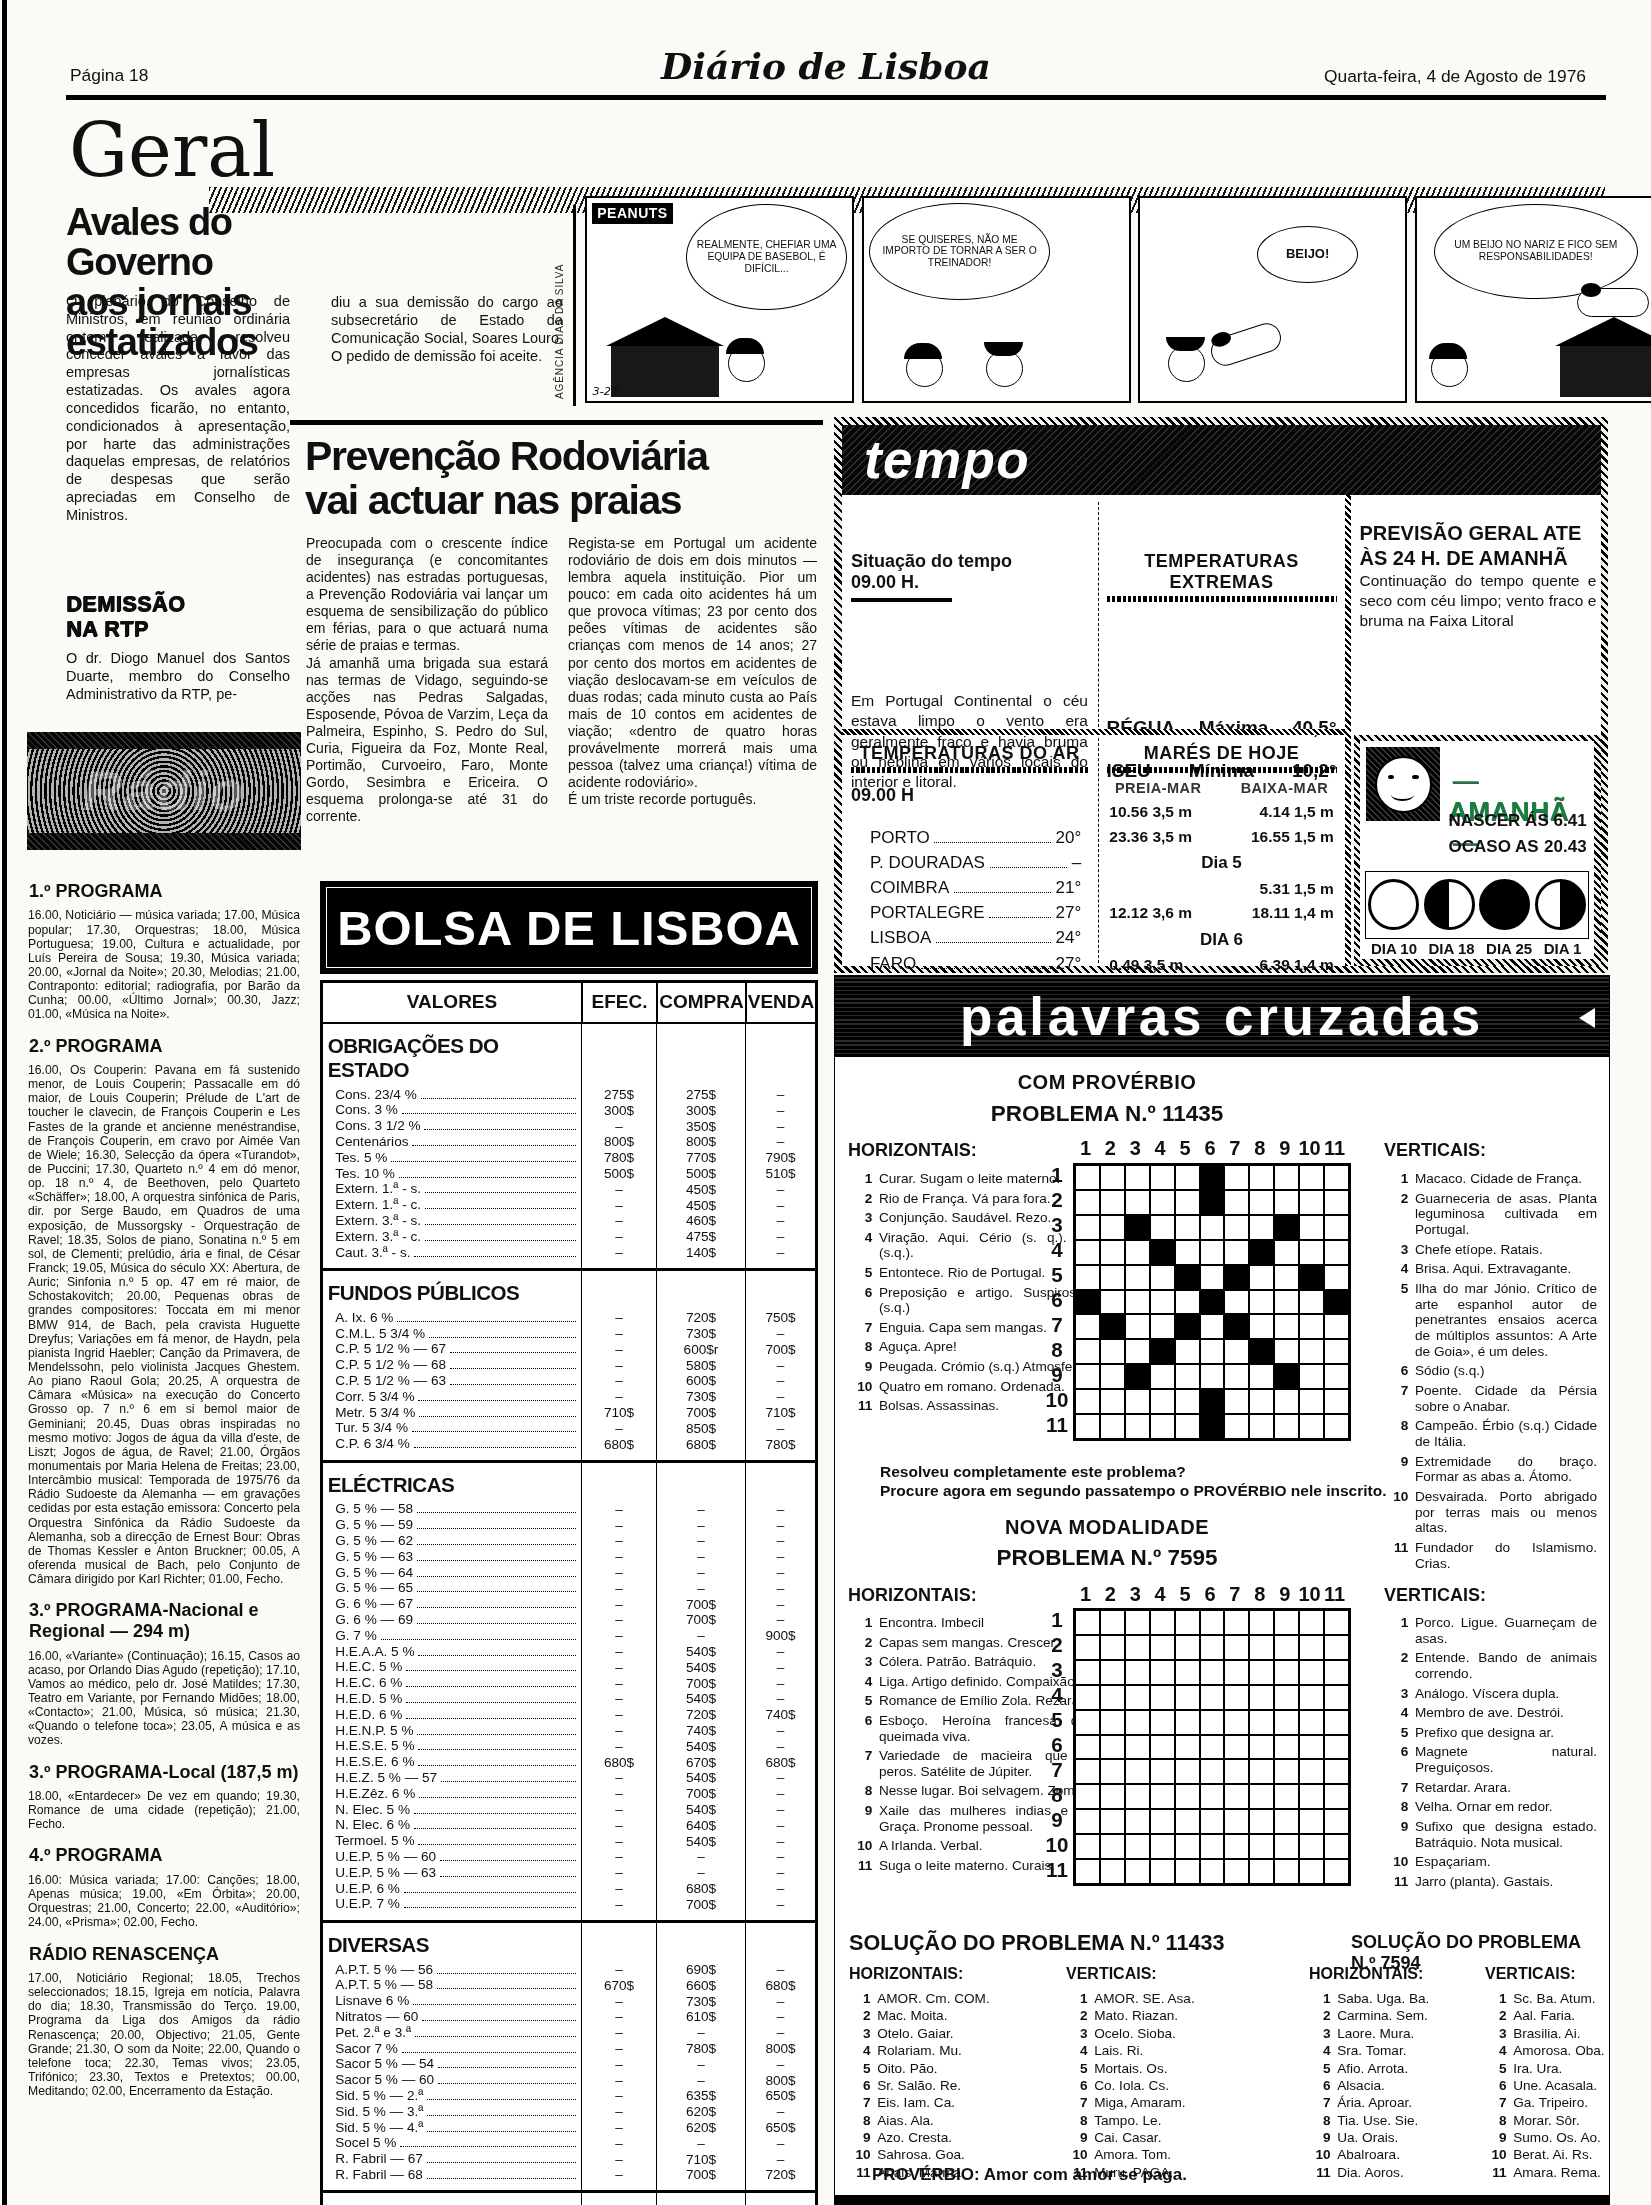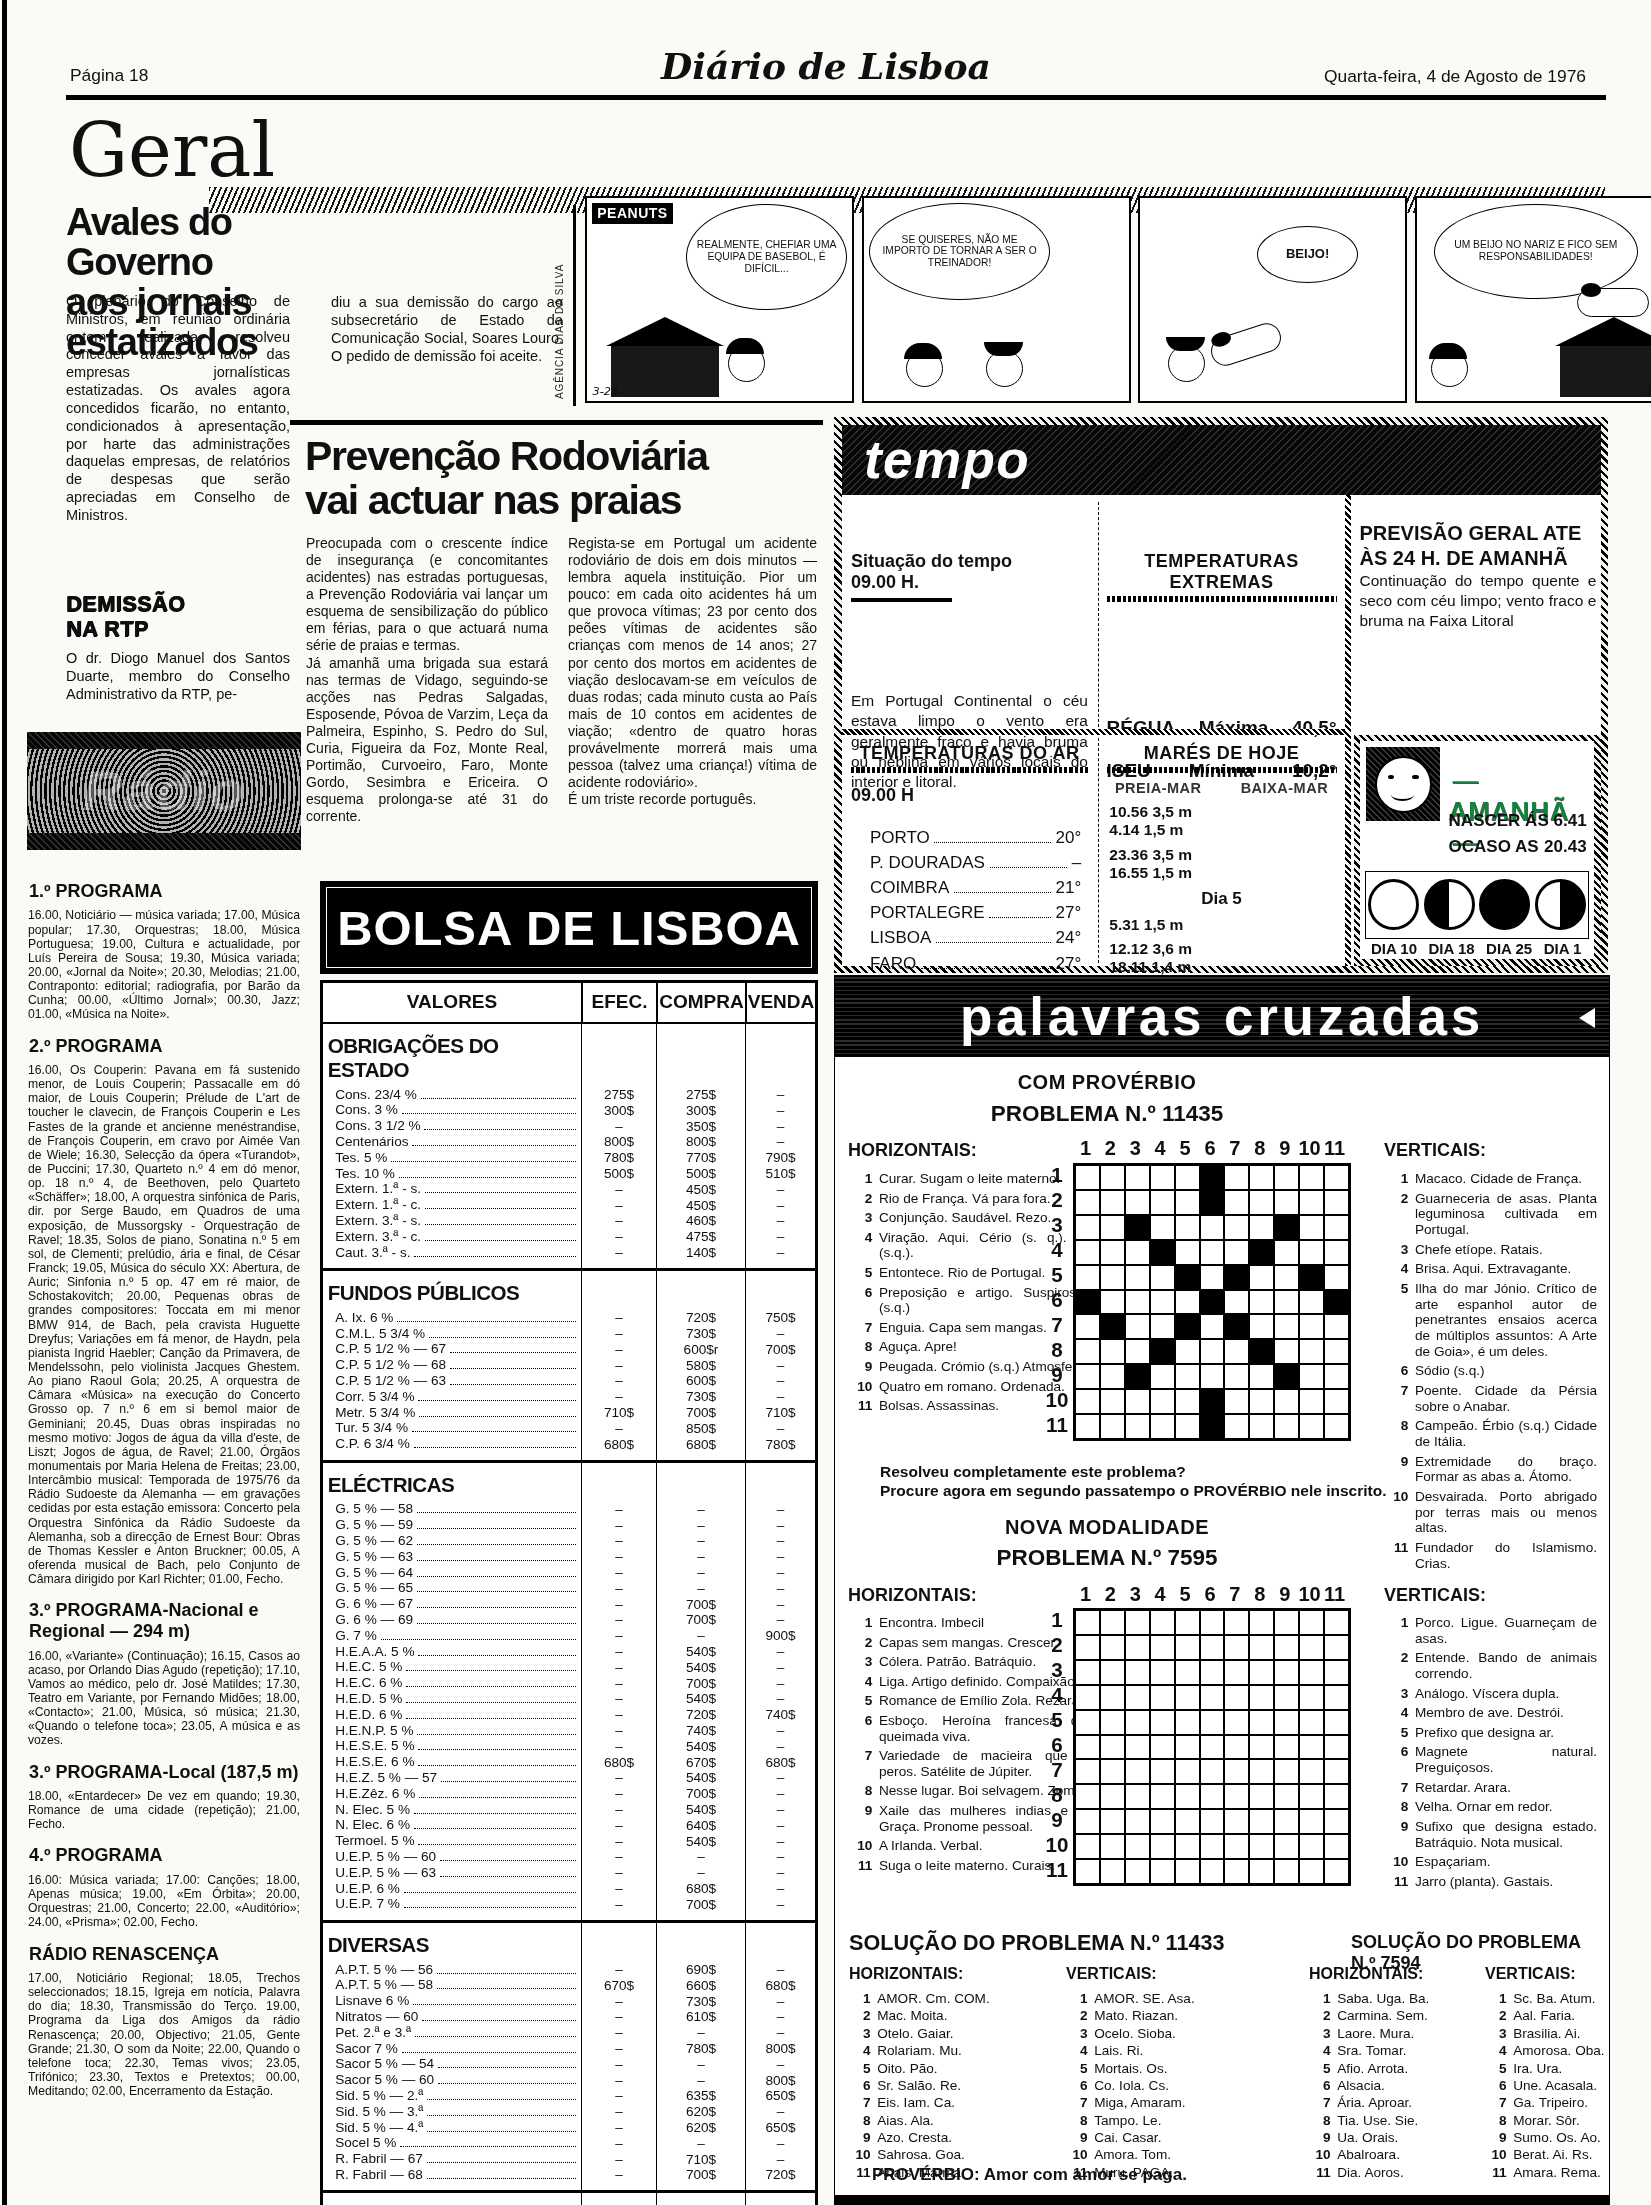--- a/index.html
+++ b/index.html
@@ -85,21 +85,21 @@
   #t-prev-h{font-size:20px;font-weight:800;line-height:1.25;}
   #t-prev-body{font-size:15.5px;line-height:1.32;}
   #t-ar{position:absolute;left:9.4px;top:318px;width:237px;}
   #t-ar-hora{font-size:18px;font-weight:800;margin-top:12.2px;}
   #t-cities{margin-top:21.6px;font-size:17px;}
   .city{display:flex;align-items:baseline;margin-bottom:5.2px;padding:0 6.6px 0 19px;}
   .city .dots{flex:1;border-bottom:1.4px dotted #000;margin:0 4.7px 3.3px 4.7px;}
   #t-mares{position:absolute;left:265px;top:318px;width:230px;}
   #t-mar-cols{display:flex;justify-content:space-between;margin-top:7.5px;font-size:14.5px;font-weight:800;color:#333;
               letter-spacing:0.5px;padding:0 8.4px;}
-  .mar-row{display:flex;justify-content:space-between;font-size:15.5px;margin-top:6.6px;padding:0 2.8px;flex-direction:column;}
+  .mar-row{display:flex;justify-content:space-between;font-size:15.5px;margin-top:6.6px;padding:0 2.8px;}
   .mar-row .hgt{font-weight:700;}
   .mar-day{text-align:center;font-size:17px;font-weight:800;margin-top:7.5px;}
   #t-amanha{position:absolute;left:512px;top:310px;width:247px;height:231px;
             background:repeating-linear-gradient(45deg,#000 0 2.3px,#f0efec 2.3px 5.2px);}
   #t-am-inner{position:absolute;inset:6.1px;background:#fff;}
   #sun-box{position:absolute;left:6.6px;top:6.6px;width:74px;height:74px;
            background:repeating-linear-gradient(45deg,#000 0 2.8px,#3a3a3a 2.8px 4.2px);}
   #sun-face{position:absolute;inset:8.4px;background:#fff;border:2.8px solid #000;border-radius:50%;}
   .eye{position:absolute;top:17px;width:6.6px;height:4.7px;background:#000;border-radius:50%;}
   .eye.l{left:11.3px;} .eye.r{right:11.3px;}

